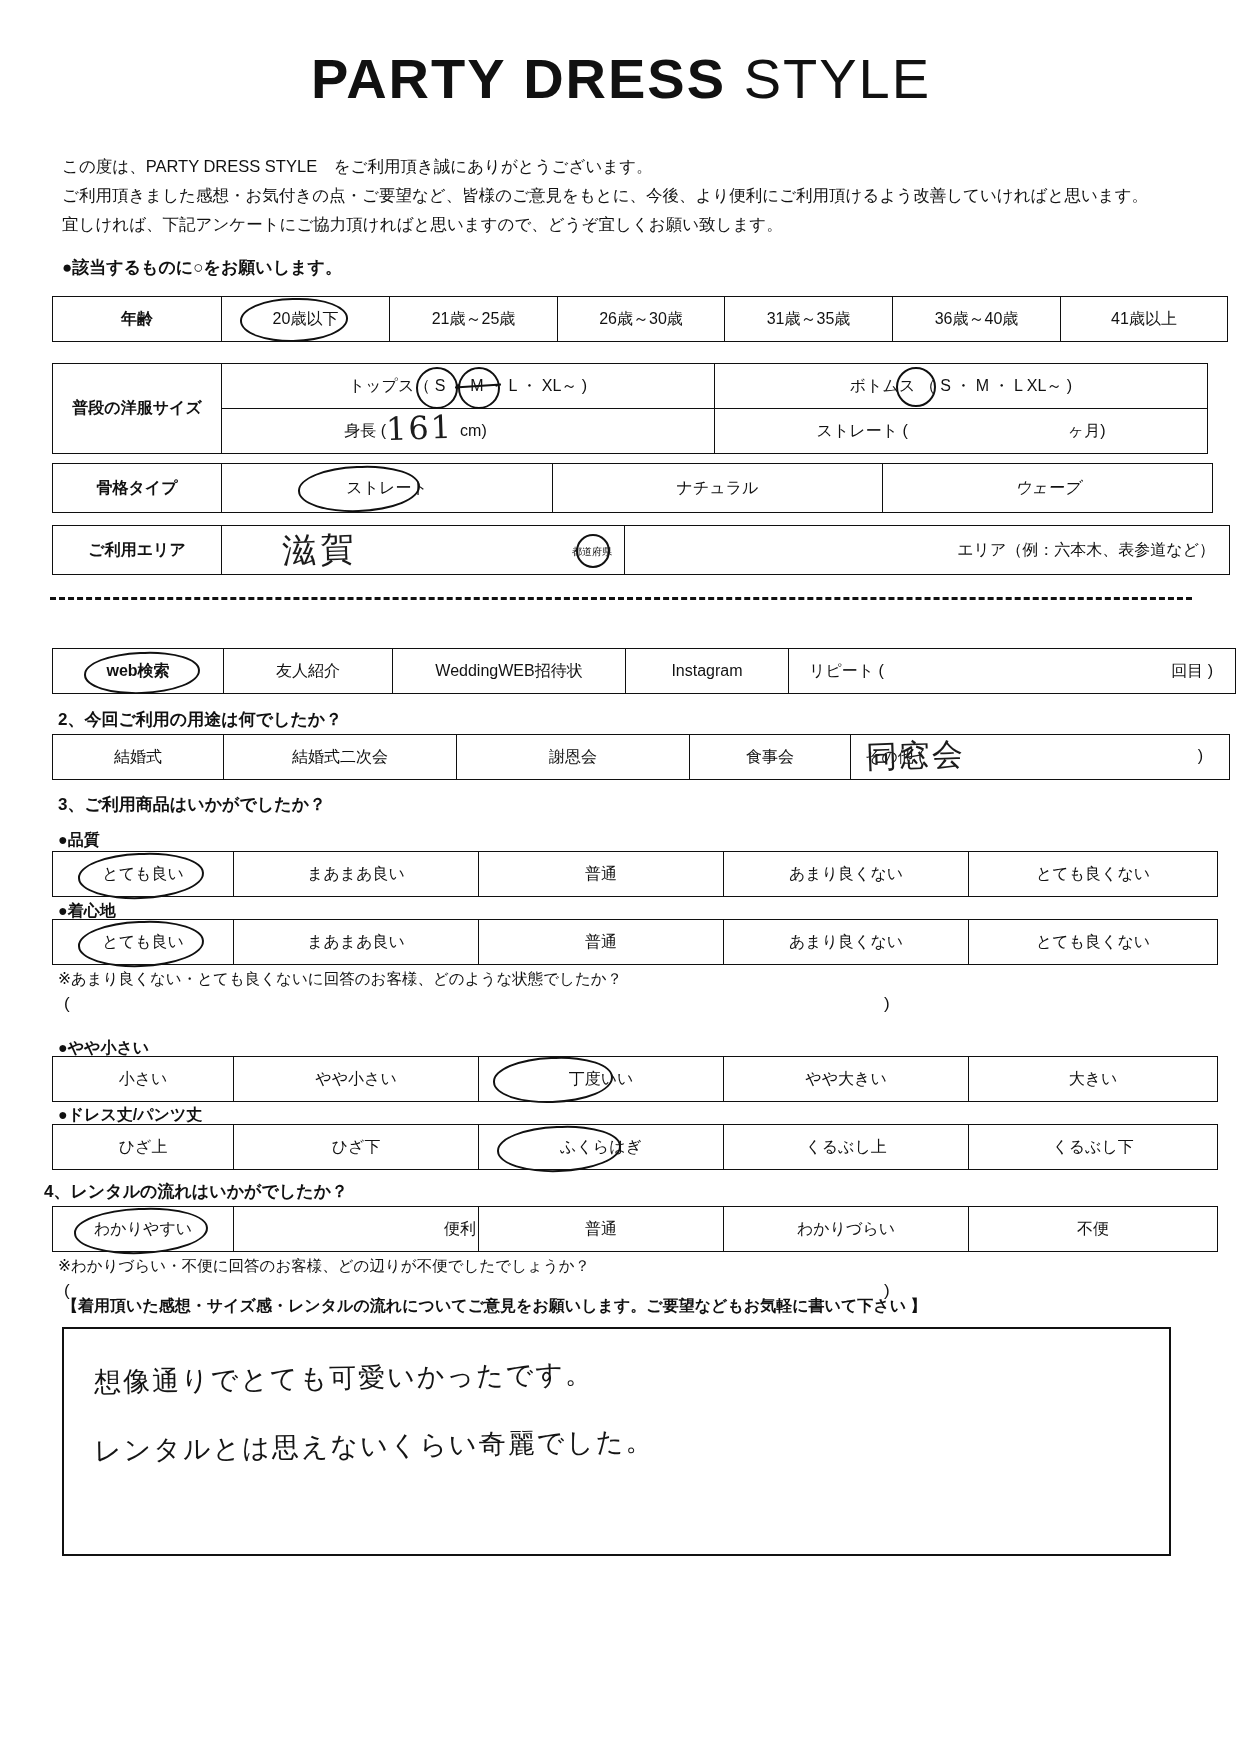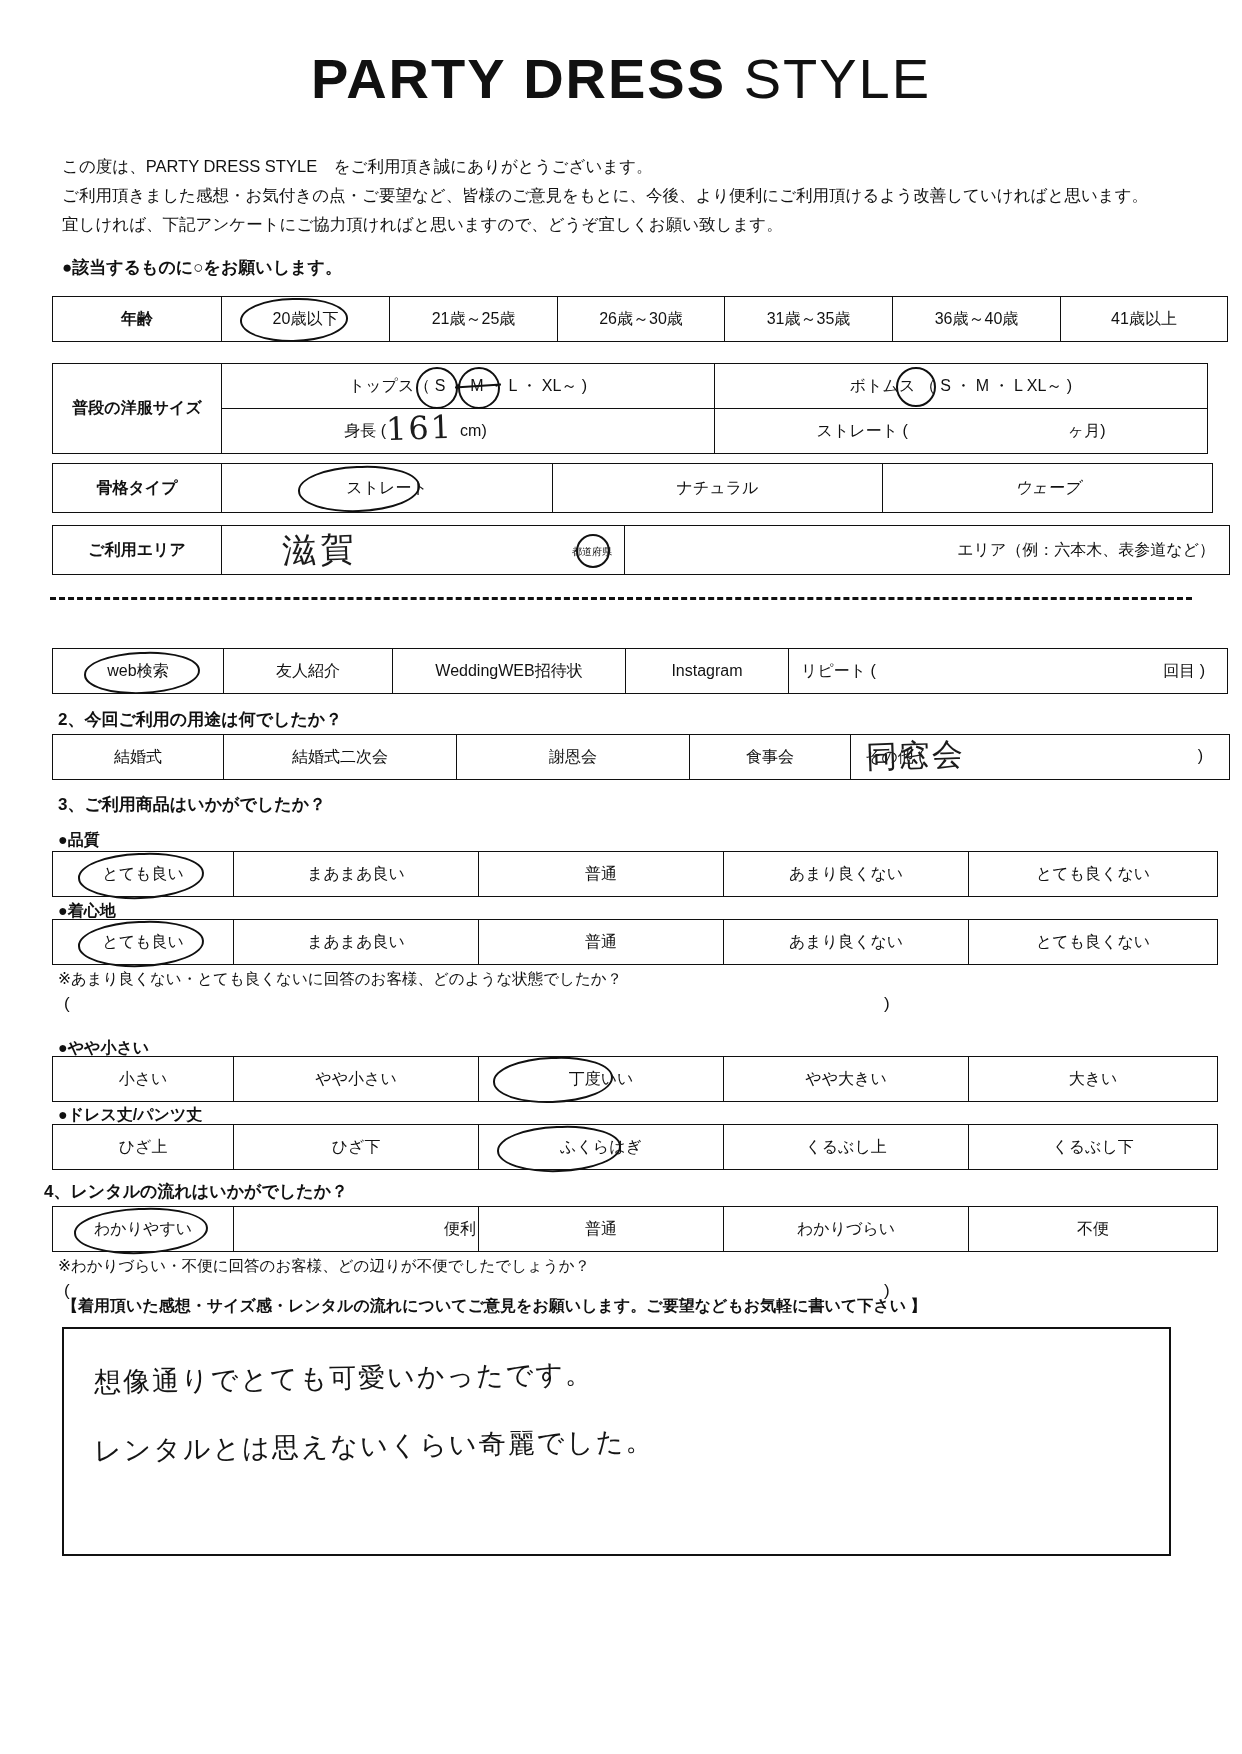--- a/index.html
+++ b/index.html
@@ -162,25 +162,25 @@
   </tbody>
     </table>
   <div class="hand" style="left:282px;top:527px;font-size:34px;letter-spacing:4px;">滋賀</div>
   <div class="circle c2" style="left:576px;top:534px;width:30px;height:30px;"></div>
 
   <div class="dashed"></div>
 
   <table class="grid" style="left:52px;top:648px;width:1140px;">
     <tbody>
         <tr>
-      <td style="width:166px;">web検索</td>
+      <td style="width:166px;font-weight:bold;">web検索</td>
       <td style="width:164px;">友人紹介</td>
       <td style="width:228px;">WeddingWEB招待状</td>
       <td style="width:158px;">Instagram</td>
-      <td style="width:424px;text-align:left;padding-left:12px;position:relative;">
+      <td style="width:424px;text-align:left;padding-left:20px;position:relative;">
         <span>リピート (</span>
         <span style="position:absolute;right:22px;">回目  )</span>
       </td>
     </tr>
   </tbody>
     </table>
   <div class="circle" style="left:84px;top:652px;width:112px;height:38px;transform:rotate(-2deg);"></div>
 
   <div class="q" style="left:58px;top:708px;">2、今回ご利用の用途は何でしたか？</div>
   <table class="grid" style="left:52px;top:734px;width:1140px;">

